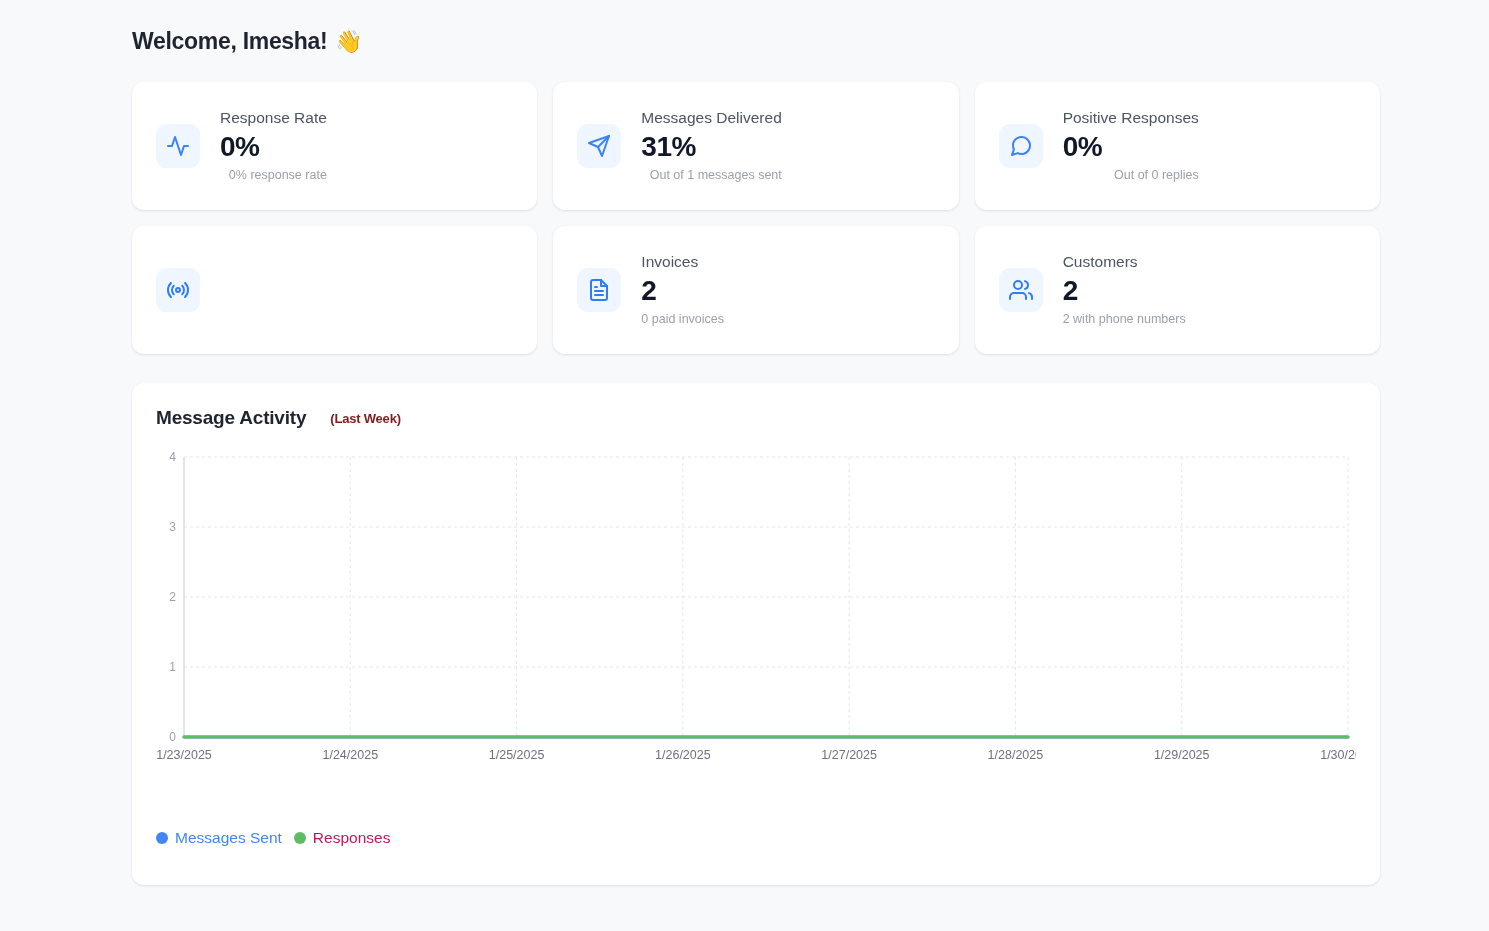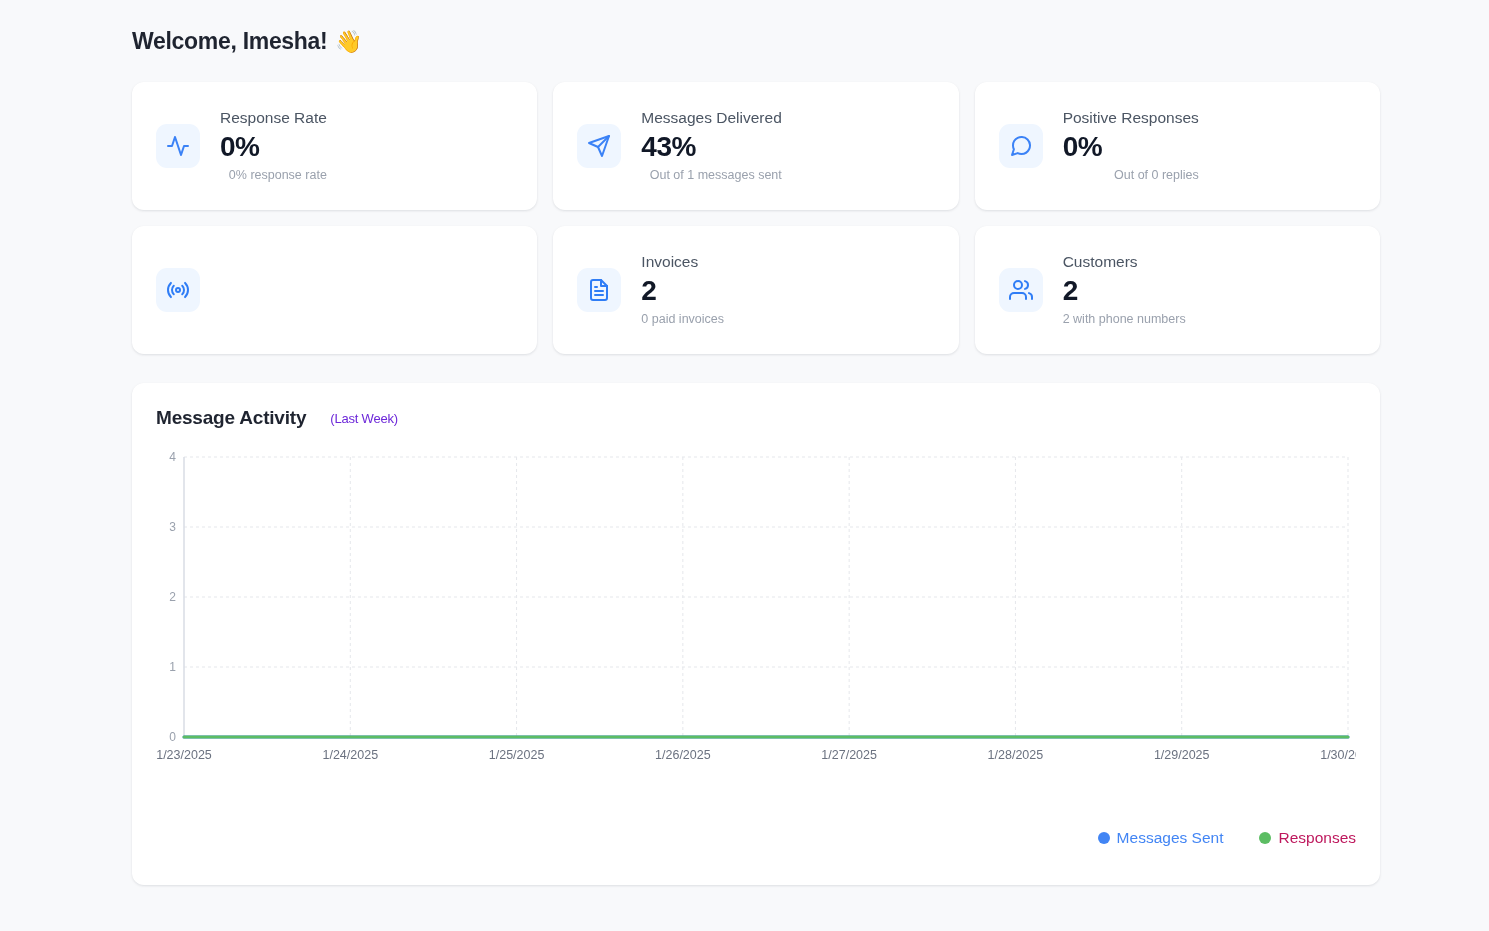--- a/index.html
+++ b/index.html
@@ -91,22 +91,22 @@
     font-weight: bold;
     color: #1f2430;
     letter-spacing: -0.2px;
     display: flex;
     align-items: center;
     gap: 24px;
     padding-left: 0px;
   }
   .chart-sub {
     font-size: 13px;
-    font-weight: normal;
-    color: #6d28d9;
+    font-weight: bold;
+    color: #7f1d1d;
   }
 
   .plot-wrap {
     position: relative;
     margin-top: 22px;
     height: 360px;
   }
   .plot-svg { display: block; width: 100%; height: 330px; }
   .tick-label {
     font-size: 12px;
@@ -114,23 +114,23 @@
     font-family: "Liberation Sans", sans-serif;
   }
   .xtick-label {
     font-size: 12.5px;
     fill: #6b7280;
     font-family: "Liberation Sans", sans-serif;
   }
 
   .legend {
     display: flex;
-    justify-content: flex-end;
-    align-items: center;
-    gap: 36px;
+    justify-content: flex-start;
+    align-items: center;
+    gap: 12px;
     margin-top: 18px;
   }
   .legend-item {
     display: flex;
     align-items: center;
     gap: 7px;
     font-size: 15.5px;
   }
   .legend-dot {
     width: 12px;
@@ -166,21 +166,21 @@
 
     <div class="stat-card">
       <div class="stat-icon">
         <svg width="24" height="24" viewBox="0 0 24 24" fill="none" stroke="#3b82f6" stroke-width="2" stroke-linecap="round" stroke-linejoin="round">
           <line x1="22" y1="2" x2="11" y2="13"></line>
           <polygon points="22 2 15 22 11 13 2 9 22 2"></polygon>
         </svg>
       </div>
       <div class="stat-body">
         <div class="stat-label">Messages Delivered</div>
-        <div class="stat-value">43%</div>
+        <div class="stat-value">31%</div>
         <div class="stat-sub">Out of 1 messages sent</div>
       </div>
     </div>
 
     <div class="stat-card">
       <div class="stat-icon">
         <svg width="24" height="24" viewBox="0 0 24 24" fill="none" stroke="#3b82f6" stroke-width="2" stroke-linecap="round" stroke-linejoin="round">
           <path d="M21 11.5a8.38 8.38 0 0 1-.9 3.8 8.5 8.5 0 0 1-7.6 4.7 8.38 8.38 0 0 1-3.8-.9L3 21l1.9-5.7a8.38 8.38 0 0 1-.9-3.8 8.5 8.5 0 0 1 4.7-7.6 8.38 8.38 0 0 1 3.8-.9h.5a8.48 8.48 0 0 1 8 8v.5z"></path>
         </svg>
       </div>

